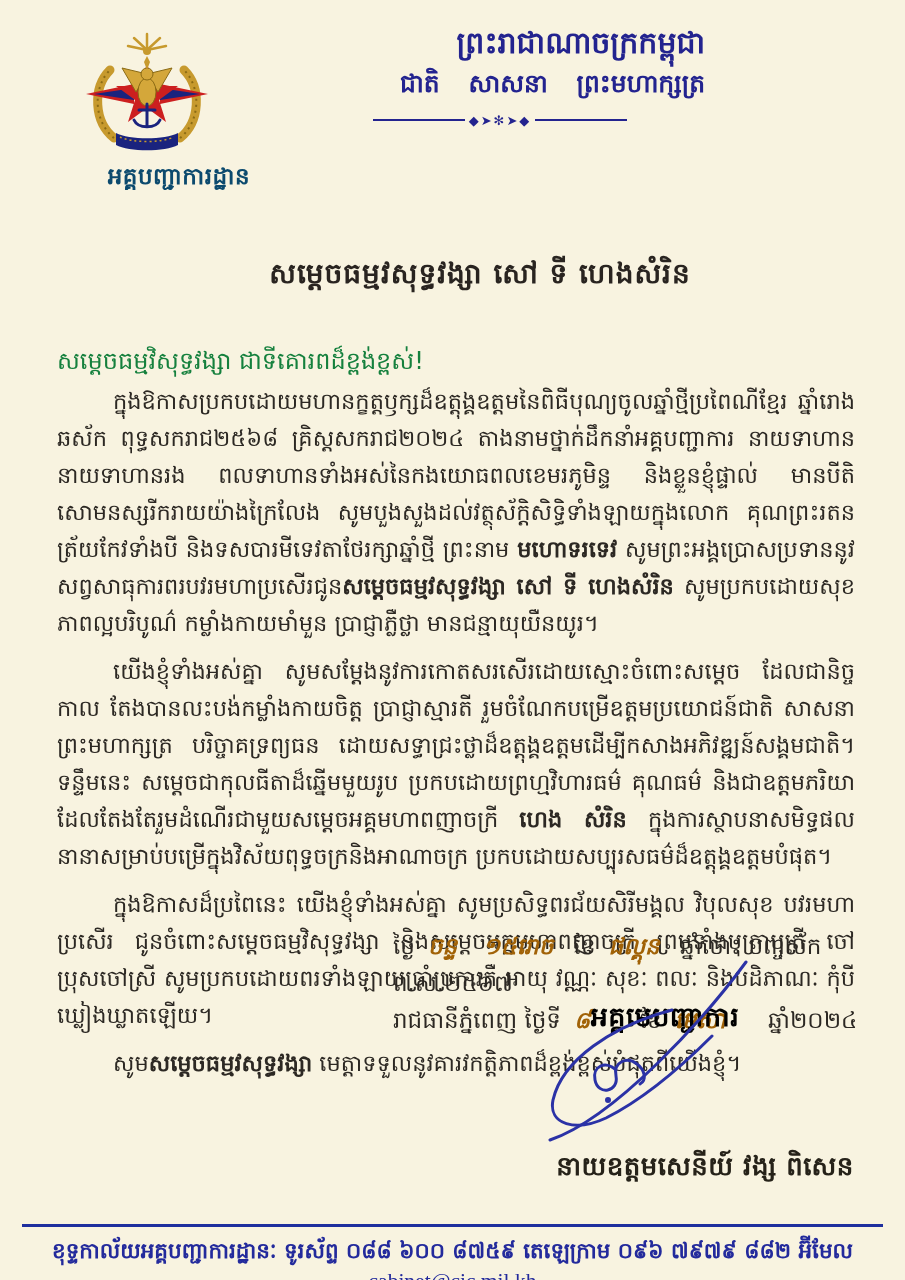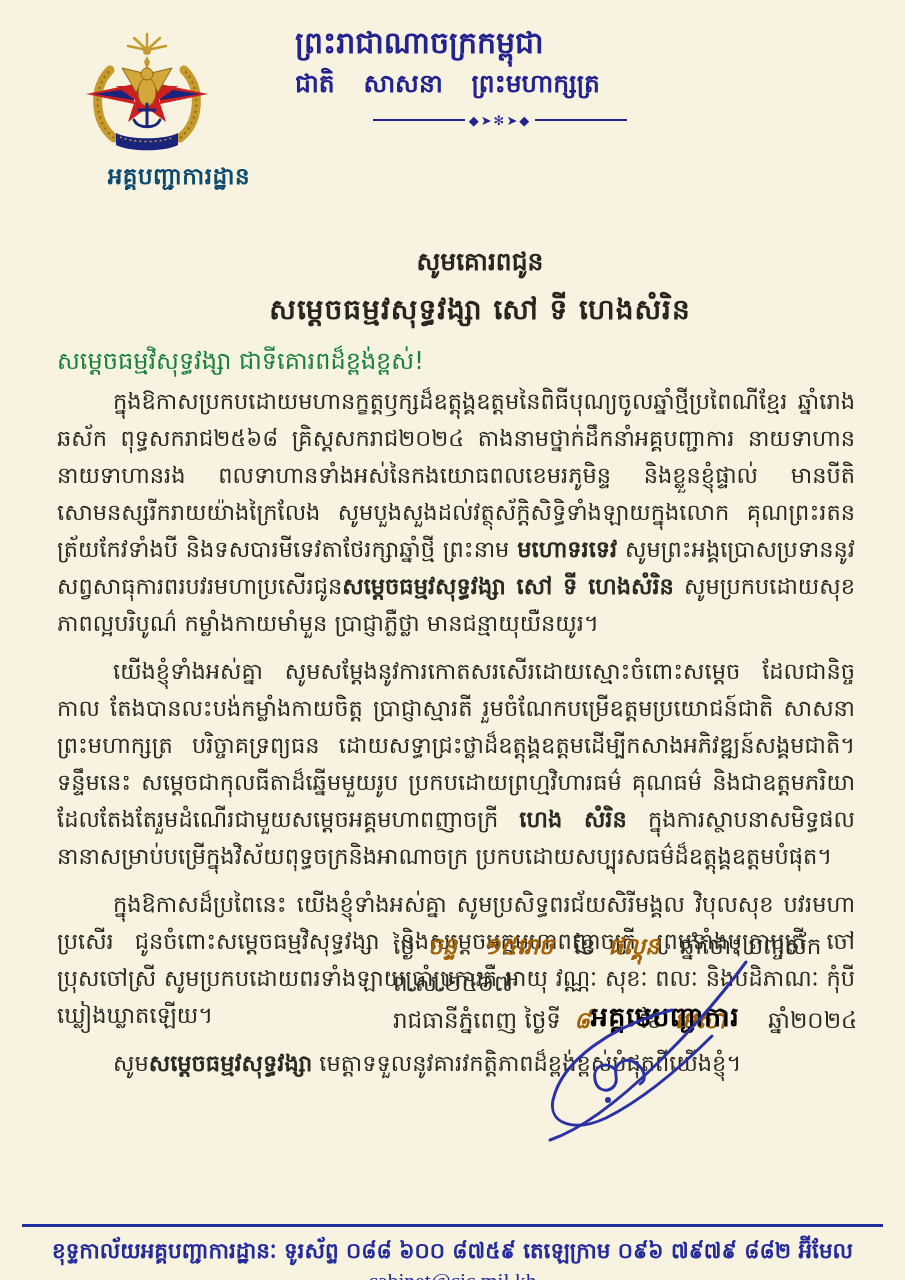--- a/index.html
+++ b/index.html
@@ -8,21 +8,21 @@
     position:relative;width:905px;height:1280px;margin:0 auto;
     background:#f8f3e0;overflow:hidden;color:#2c2823;
   }
   
   .emblem{position:absolute;left:84px;top:30px;width:126px;height:134px;}
   .emblem-label{
     position:absolute;left:50px;top:162px;width:200px;text-align:right;
     color:#0c4a6e;font-weight:bold;font-size:23px;letter-spacing:.5px;
   }
   
-  .header{position:absolute;left:295px;top:24px;width:410px;text-align:left;color:#23238f;}
+  .header{position:absolute;left:295px;top:24px;width:410px;text-align:right;color:#23238f;}
   .header .kingdom{font-size:30px;font-weight:bold;line-height:1.25;}
   .header .motto{font-size:25px;font-weight:bold;margin-top:6px;word-spacing:20px;}
   .divider{margin-top:9px;display:flex;align-items:center;justify-content:center;color:#23238f;}
   .divider .bar{width:92px;border-top:2px solid #23238f;}
   .divider .ornament{font-size:13px;padding:0 4px;letter-spacing:2px;}
   
   .address{position:absolute;left:80px;top:246px;width:800px;text-align:center;color:#292420;}
   .address .to{font-size:25px;font-weight:bold;}
   .address .name{font-size:28px;font-weight:bold;margin-top:10px;letter-spacing:1px;}
   
@@ -102,21 +102,20 @@
     <div class="kingdom">ព្រះរាជាណាចក្រកម្ពុជា</div>
     <div class="motto">ជាតិ សាសនា ព្រះមហាក្សត្រ</div>
     <div class="divider">
       <span class="bar"></span>
       <span class="ornament">◆➤✻➤◆</span>
       <span class="bar"></span>
     </div>
   </div>
 
   <div class="address">
-    <div class="to">សូមគោរពជូន</div>
     <div class="name">សម្ដេចធម្មវសុទ្ធវង្សា សៅ ទី ហេងសំរិន</div>
   </div>
 
   <div class="salutation">សម្ដេចធម្មវិសុទ្ធវង្សា ជាទីគោរពដ៏ខ្ពង់ខ្ពស់!</div>
 
   <div class="body-text">
     <p><span>ក្នុងឱកាសប្រកបដោយមហានក្ខត្តឫក្សដ៏ឧត្តុង្គឧត្តមនៃពិធីបុណ្យចូលឆ្នាំថ្មីប្រពៃណីខ្មែរ ឆ្នាំរោង ឆស័ក ពុទ្ធសករាជ២៥៦៨ គ្រិស្តសករាជ២០២៤ តាងនាមថ្នាក់ដឹកនាំអគ្គបញ្ជាការ នាយទាហាន នាយទាហានរង ពលទាហានទាំងអស់នៃកងយោធពលខេមរភូមិន្ទ និងខ្លួនខ្ញុំផ្ទាល់ មានបីតិសោមនស្សរីករាយយ៉ាងក្រៃលែង សូមបួងសួងដល់វត្ថុស័ក្តិសិទ្ធិទាំងឡាយក្នុងលោក គុណព្រះរតនត្រ័យកែវទាំងបី និងទសបារមីទេវតាថែរក្សាឆ្នាំថ្មី ព្រះនាម </span><span class="strong">មហោទរទេវ</span><span> សូមព្រះអង្គប្រោសប្រទាននូវសព្វសាធុការពរបវរមហាប្រសើរជូន</span><span class="strong">សម្ដេចធម្មវសុទ្ធវង្សា សៅ ទី ហេងសំរិន</span><span> សូមប្រកបដោយសុខភាពល្អបរិបូណ៌ កម្លាំងកាយមាំមួន ប្រាជ្ញាភ្លឺថ្លា មានជន្មាយុយឺនយូរ។</span></p>
     <p><span>យើងខ្ញុំទាំងអស់គ្នា សូមសម្ដែងនូវការកោតសរសើរដោយស្មោះចំពោះសម្ដេច ដែលជានិច្ចកាល តែងបានលះបង់កម្លាំងកាយចិត្ត ប្រាជ្ញាស្មារតី រួមចំណែកបម្រើឧត្តមប្រយោជន៍ជាតិ សាសនា ព្រះមហាក្សត្រ បរិច្ចាគទ្រព្យធន ដោយសទ្ធាជ្រះថ្លាដ៏ឧត្តុង្គឧត្តមដើម្បីកសាងអភិវឌ្ឍន៍សង្គមជាតិ។ ទន្ទឹមនេះ សម្ដេចជាកុលធីតាដ៏ឆ្នើមមួយរូប ប្រកបដោយព្រហ្មវិហារធម៌ គុណធម៌ និងជាឧត្តមភរិយា ដែលតែងតែរួមដំណើរជាមួយសម្ដេចអគ្គមហាពញាចក្រី </span><span class="strong">ហេង សំរិន</span><span> ក្នុងការស្ថាបនាសមិទ្ធផលនានាសម្រាប់បម្រើក្នុងវិស័យពុទ្ធចក្រនិងអាណាចក្រ ប្រកបដោយសប្បុរសធម៌ដ៏ឧត្តុង្គឧត្តមបំផុត។</span></p>
     <p><span>ក្នុងឱកាសដ៏ប្រពៃនេះ យើងខ្ញុំទាំងអស់គ្នា សូមប្រសិទ្ធពរជ័យសិរីមង្គល វិបុលសុខ បវរមហាប្រសើរ ជូនចំពោះសម្ដេចធម្មវិសុទ្ធវង្សា និងសម្ដេចអគ្គមហាពញាចក្រី ព្រមទាំងបុត្រាបុត្រី ចៅប្រុសចៅស្រី សូមប្រកបដោយពរទាំងឡាយប្រាំប្រការគឺ អាយុ វណ្ណៈ សុខៈ ពលៈ និងបដិភាណៈ កុំបីឃ្លៀងឃ្លាតឡើយ។</span></p>
     <p><span>សូម</span><span class="strong">សម្ដេចធម្មវសុទ្ធវង្សា</span><span> មេត្តាទទួលនូវគារវកត្តិភាពដ៏ខ្ពង់ខ្ពស់បំផុតពីយើងខ្ញុំ។</span></p>
@@ -131,17 +130,18 @@
 
   <svg class="signature-wrap" viewBox="0 0 240 222" aria-hidden="true">
     <g fill="none" stroke="#2b32a6" stroke-width="3" stroke-linecap="round">
       <path d="M30,192 C95,170 185,70 226,14"></path>
       <path d="M152,62 C92,78 42,112 33,152 C28,177 56,184 86,170 C122,152 162,118 192,88"></path>
       <path d="M96,122 C86,112 72,118 75,132 C78,148 99,144 96,128 C93,114 107,108 117,116 C125,122 127,132 120,136"></path>
     </g>
     <circle cx="88" cy="152" r="3" fill="#2b32a6"></circle>
   </svg>
 
+  <div class="signer-name">នាយឧត្តមសេនីយ៍ វង្ស ពិសេន</div>
 
   <div class="footer-rule"></div>
   <div class="footer-text"><span>ខុទ្ទកាល័យអគ្គបញ្ជាការដ្ឋានៈ ទូរស័ព្ទ ០៨៨ ៦០០ ៨៧៥៩ តេឡេក្រាម ០៩៦ ៧៩៧៩ ៨៨២ អ៊ីមែល </span><span class="email">cabinet@cic.mil.kh</span></div>
 
 </div>
 
 </body></html>

